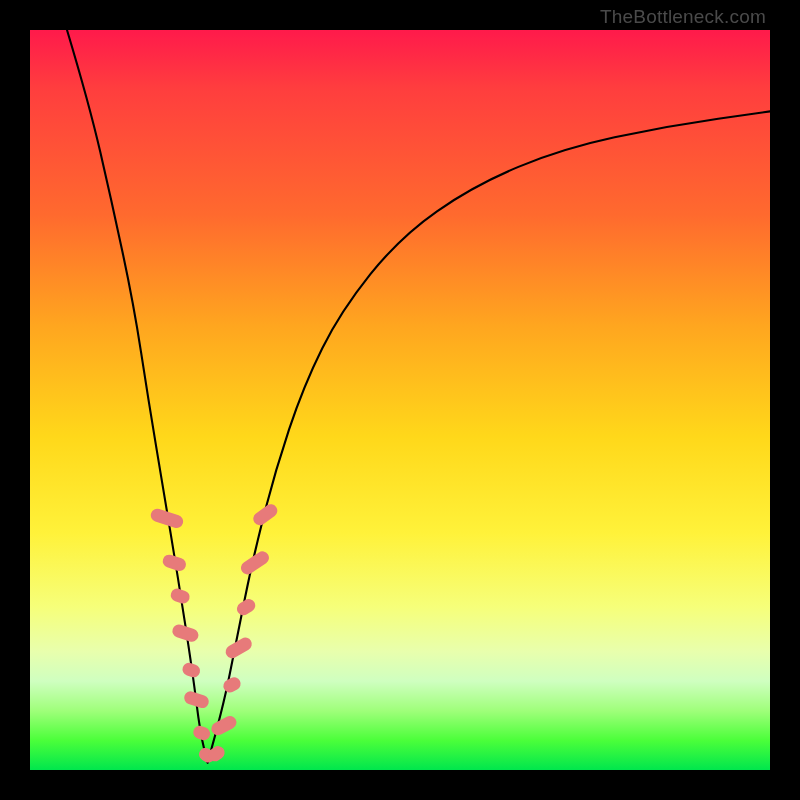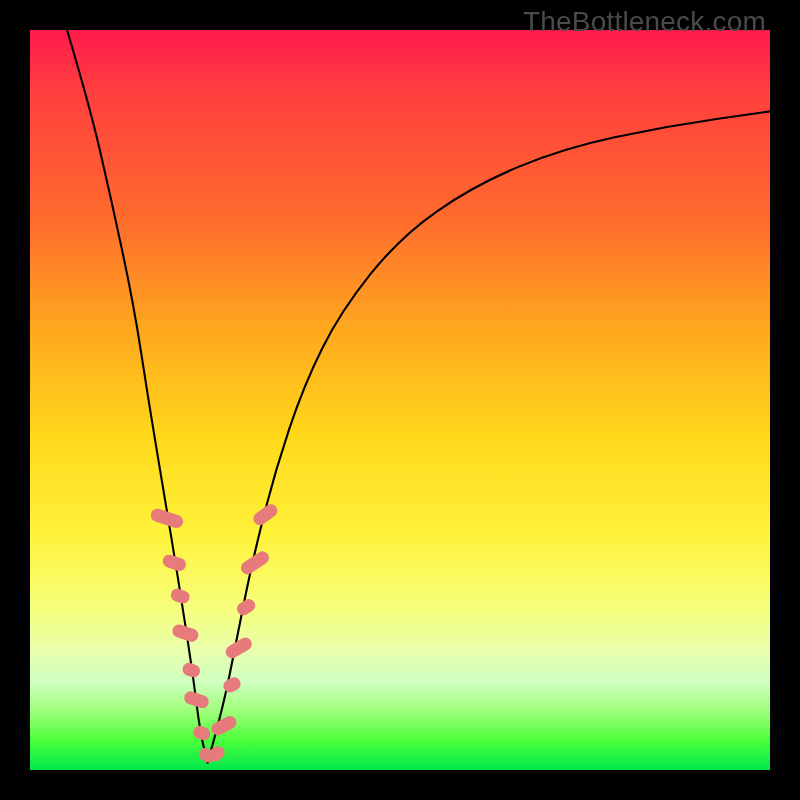--- a/index.html
+++ b/index.html
@@ -38,21 +38,21 @@
       #9fff7a 92%,
       #4bff3a 96%,
       #00e64d 100%
     );
   }
   .watermark {
     position: absolute;
     right: 34px;
     top: 6px;
     color: #4a4a4a;
-    font-size: 28px;
+    font-size: 19px;
     font-weight: 500;
     letter-spacing: 0.2px;
     user-select: none;
   }
   svg.curve-layer {
     position: absolute;
     left: 0;
     top: 0;
     width: 740px;
     height: 740px;

